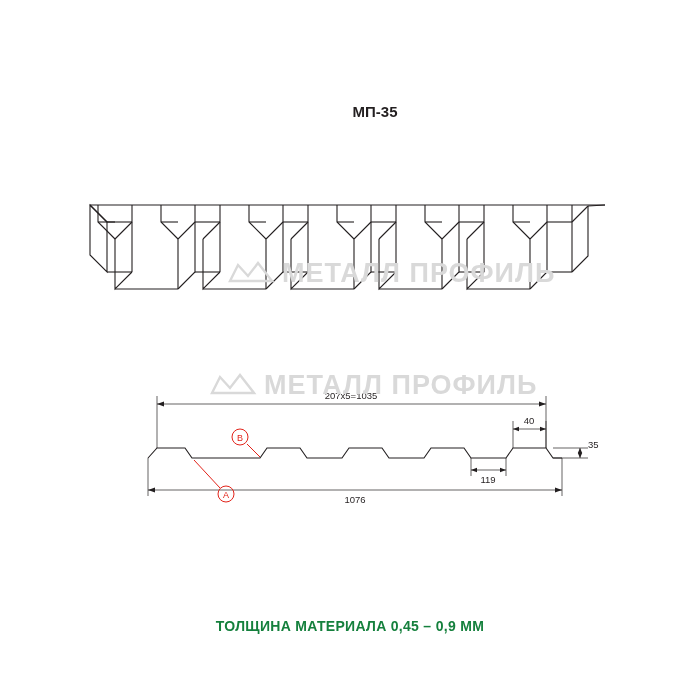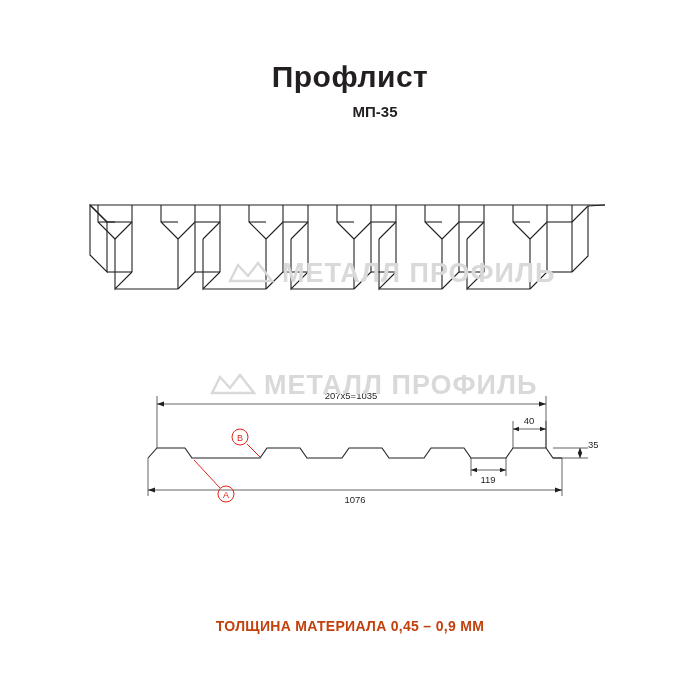--- a/index.html
+++ b/index.html
@@ -58,21 +58,21 @@
   }
   .footer {
     position: absolute;
     top: 618px;
     left: 0;
     width: 700px;
     text-align: center;
     font-size: 14px;
     font-weight: bold;
     letter-spacing: 0.3px;
-    color: #c2410c;
+    color: #15803d;
   }
   .wm {
     position: absolute;
     pointer-events: none;
     user-select: none;
     color: #d9d9d9;
     font-weight: bold;
     font-size: 27px;
     letter-spacing: 1px;
     white-space: nowrap;
@@ -89,21 +89,20 @@
   .dimtxt { font-size: 9.5px; fill: #231f20; font-family: "Liberation Sans", sans-serif; }
   .calltxt { font-size: 9px; fill: #e2231a; font-family: "Liberation Sans", sans-serif; }
   .callcirc { fill: none; stroke: #e2231a; stroke-width: 1; }
   .callline { fill: none; stroke: #e2231a; stroke-width: 1; }
 </style>
 </head>
 <body>
 
 <div class="page">
 
-  <div class="title">Профлист</div>
   <div class="subtitle">МП-35</div>
 
   <div class="iso-wrap">
     <svg width="580" height="150" viewBox="0 0 580 150">
 
       <path class="ln" d="M 30 45 L 545 45"></path>
 
       <g class="ln">
 
         <path d="M 30 45 L 30 95 L 47 112 L 47 62 Z"></path>

